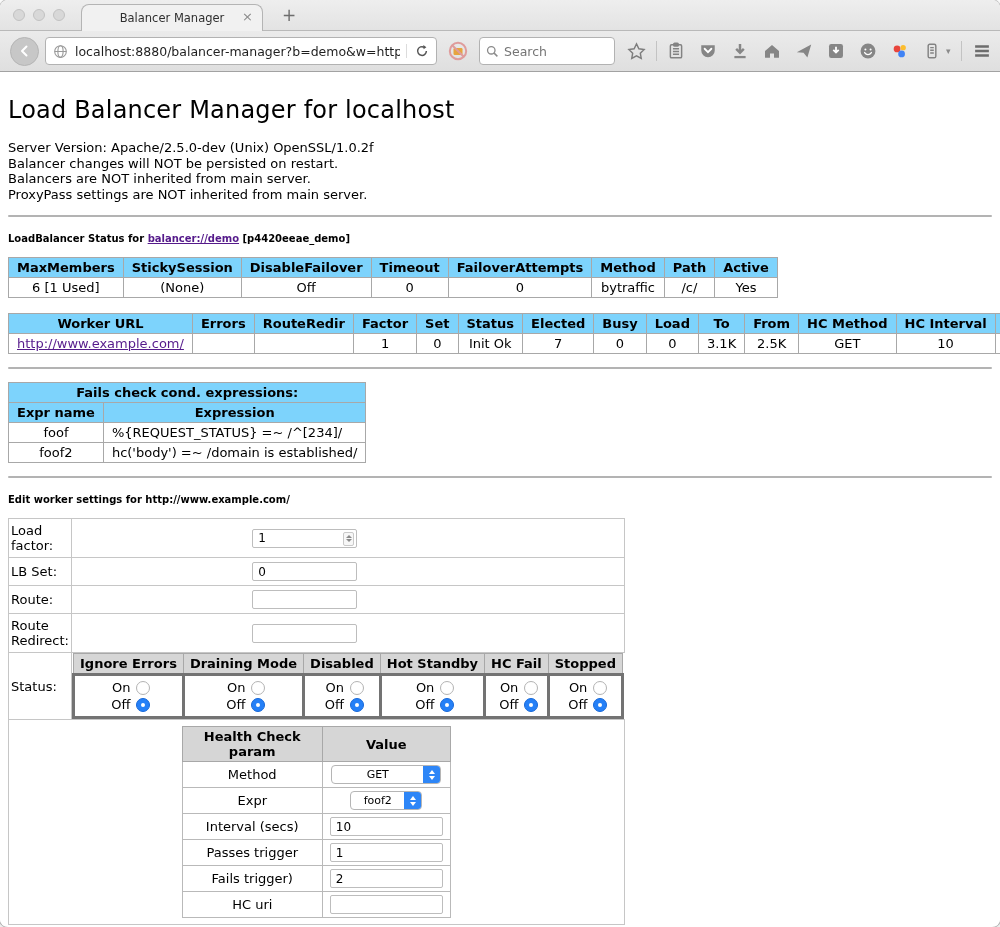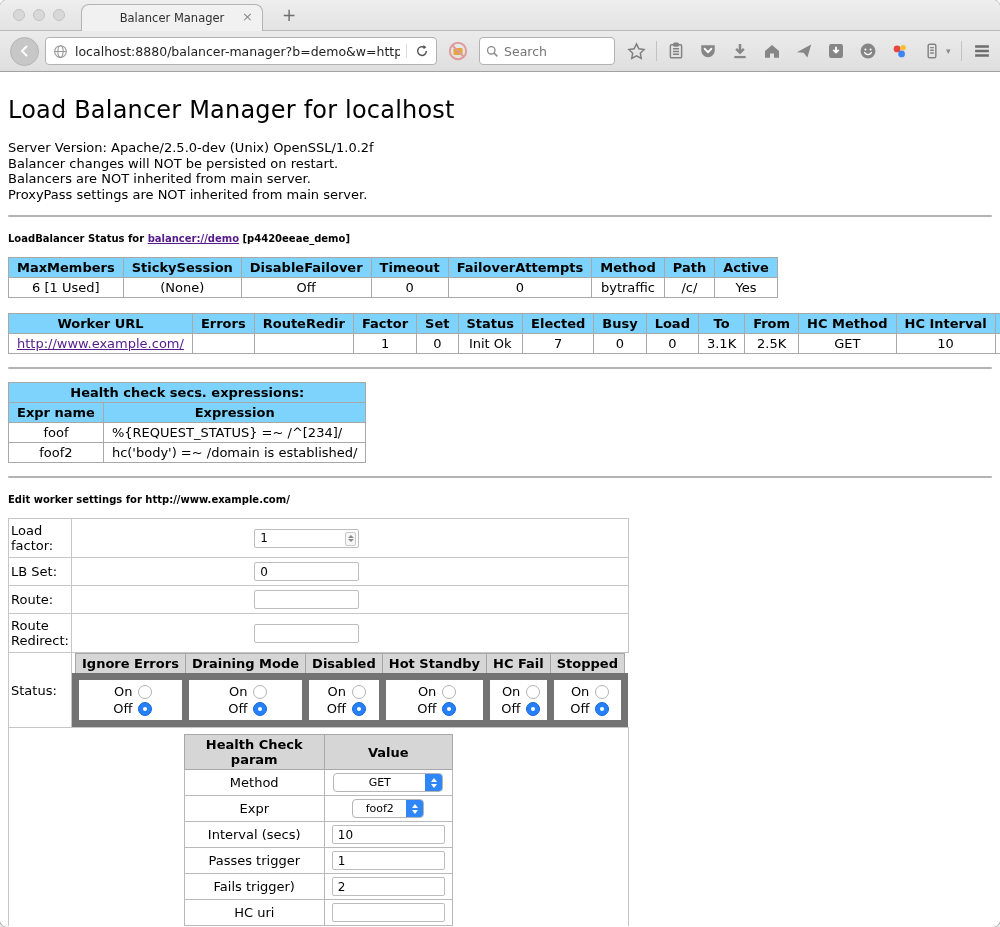--- a/index.html
+++ b/index.html
@@ -63,21 +63,21 @@
   .numwrap { position:relative; display:inline-block; }
   .numwrap input { width:105px; padding-right:16px; }
   .spin { position:absolute; right:3px; top:3px; width:11px; height:14px; border:1px solid #c9c9c9;
           background:#f7f7f7; border-radius:2px; display:flex; flex-direction:column; align-items:center;
           justify-content:center; gap:1px; }
   .spin i { width:0; height:0; border-left:3px solid transparent; border-right:3px solid transparent; }
   .spin .u { border-bottom:3px solid #8a8a8a; } .spin .d { border-top:3px solid #8a8a8a; }
 
   table.status-tbl { border-collapse:collapse; width:100%; font-size:13px; }
   .status-tbl th { background:#d6d6d6; border:1px solid #a8a8a8; padding:2px 6px; white-space:nowrap;text-align:right; }
-  .status-tbl td { border:7px solid #737373; padding:3px 4px; }
+  .status-tbl td { border:3px solid #737373; padding:3px 4px; }
   .ro { display:flex; justify-content:center; align-items:center; gap:6px; line-height:17px; }
   .ro .rl { width:24px; text-align:right; }
   .radio { width:14px; height:14px; border-radius:50%; border:1px solid #b3b3b3; background:#fff; display:inline-block; position:relative; }
   .radio.checked { background:#2580f7; border-color:#1668d9; }
   .radio.checked::after { content:""; position:absolute; left:4px; top:4px; width:4px; height:4px; border-radius:50%; background:#fff; }
 
   table.hc-tbl { border-collapse:collapse; margin:2px auto; font-size:13px; }
   .hc-tbl th { background:#d6d6d6; border:1px solid #a8a8a8; padding:2px 10px; }
   .hc-tbl td { border:1px solid #b9b9b9; padding:3px 6px; text-align:center; }
   .hc-tbl td.pname { width:140px; }
@@ -298,21 +298,21 @@
 
       </tr>
     </tbody>
       </table>
 
     <hr class="rule">
 
     <table class="data hcx-tbl">
       <tbody>
           <tr>
-            <th colspan="2">Health check secs. expressions:</th>
+            <th colspan="2">Fails check cond. expressions:</th>
           </tr>
       <tr>
         <th>Expr name</th>
         <th>Expression</th>
       </tr>
       <tr>
         <td>foof</td>
         <td class="expr">%{REQUEST_STATUS} =~ /^[234]/</td>
       </tr>
       <tr>

